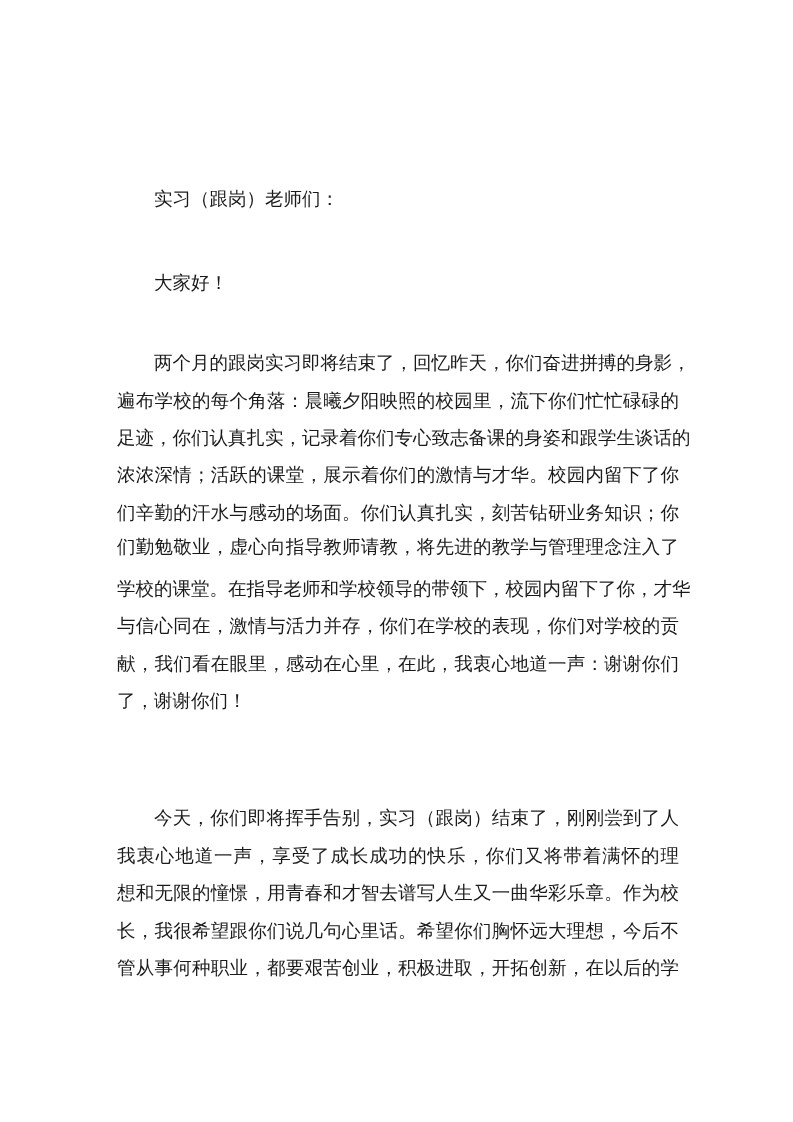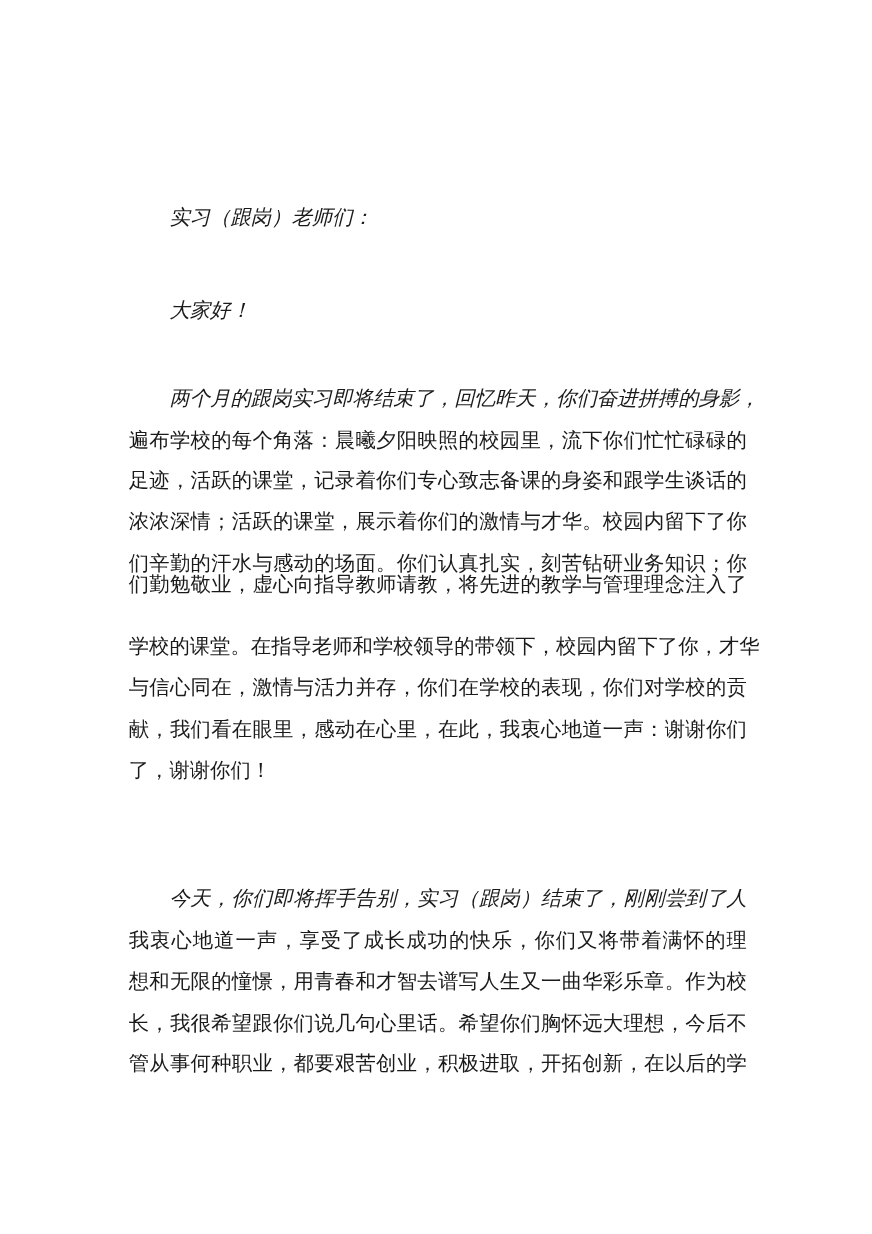--- a/index.html
+++ b/index.html
@@ -16,36 +16,36 @@
   }
   .line {
     position: absolute;
     left: 0;
     white-space: nowrap;
     width: 562px;
     text-align: justify;
     text-align-last: justify;
   }
   .line.last { text-align-last: left; }
-  .indent { padding-left: 37px; width: 525px; font-style: italic; }
+  .indent { padding-left: 37px; width: 525px; }
 </style>
 </head>
 <body>
 
 <div class="page">
   <div class="line indent last" style="top:180px">实习（跟岗）老师们：</div>
   <div class="line indent last" style="top:264px">大家好！</div>
 
   <div>
     <div class="line indent" style="top:344px">两个月的跟岗实习即将结束了，回忆昨天，你们奋进拼搏的身影，</div>
     <div class="line" style="top:382px">遍布学校的每个角落：晨曦夕阳映照的校园里，流下你们忙忙碌碌的</div>
-    <div class="line" style="top:419px">足迹，活跃的课堂，记录着你们专心致志备课的身姿和跟学生谈话的</div>
+    <div class="line" style="top:419px">足迹，你们认真扎实，记录着你们专心致志备课的身姿和跟学生谈话的</div>
     <div class="line" style="top:456px">浓浓深情；活跃的课堂，展示着你们的激情与才华。校园内留下了你</div>
     <div class="line" style="top:494px">们辛勤的汗水与感动的场面。你们认真扎实，刻苦钻研业务知识；你</div>
-    <div class="line" style="top:513px">们勤勉敬业，虚心向指导教师请教，将先进的教学与管理理念注入了</div>
+    <div class="line" style="top:528px">们勤勉敬业，虚心向指导教师请教，将先进的教学与管理理念注入了</div>
     <div class="line" style="top:570px">学校的课堂。在指导老师和学校领导的带领下，校园内留下了你，才华</div>
     <div class="line" style="top:607px">与信心同在，激情与活力并存，你们在学校的表现，你们对学校的贡</div>
     <div class="line" style="top:645px">献，我们看在眼里，感动在心里，在此，我衷心地道一声：谢谢你们</div>
     <div class="line last" style="top:682px">了，谢谢你们！</div>
   </div>
 
   <div>
     <div class="line indent" style="top:799px">今天，你们即将挥手告别，实习（跟岗）结束了，刚刚尝到了人</div>
     <div class="line" style="top:837px">我衷心地道一声，享受了成长成功的快乐，你们又将带着满怀的理</div>
     <div class="line" style="top:874px">想和无限的憧憬，用青春和才智去谱写人生又一曲华彩乐章。作为校</div>

